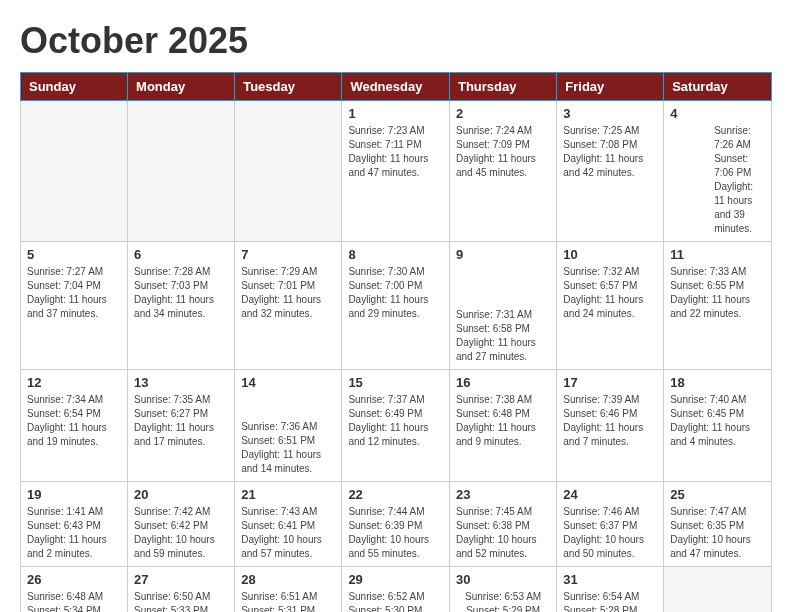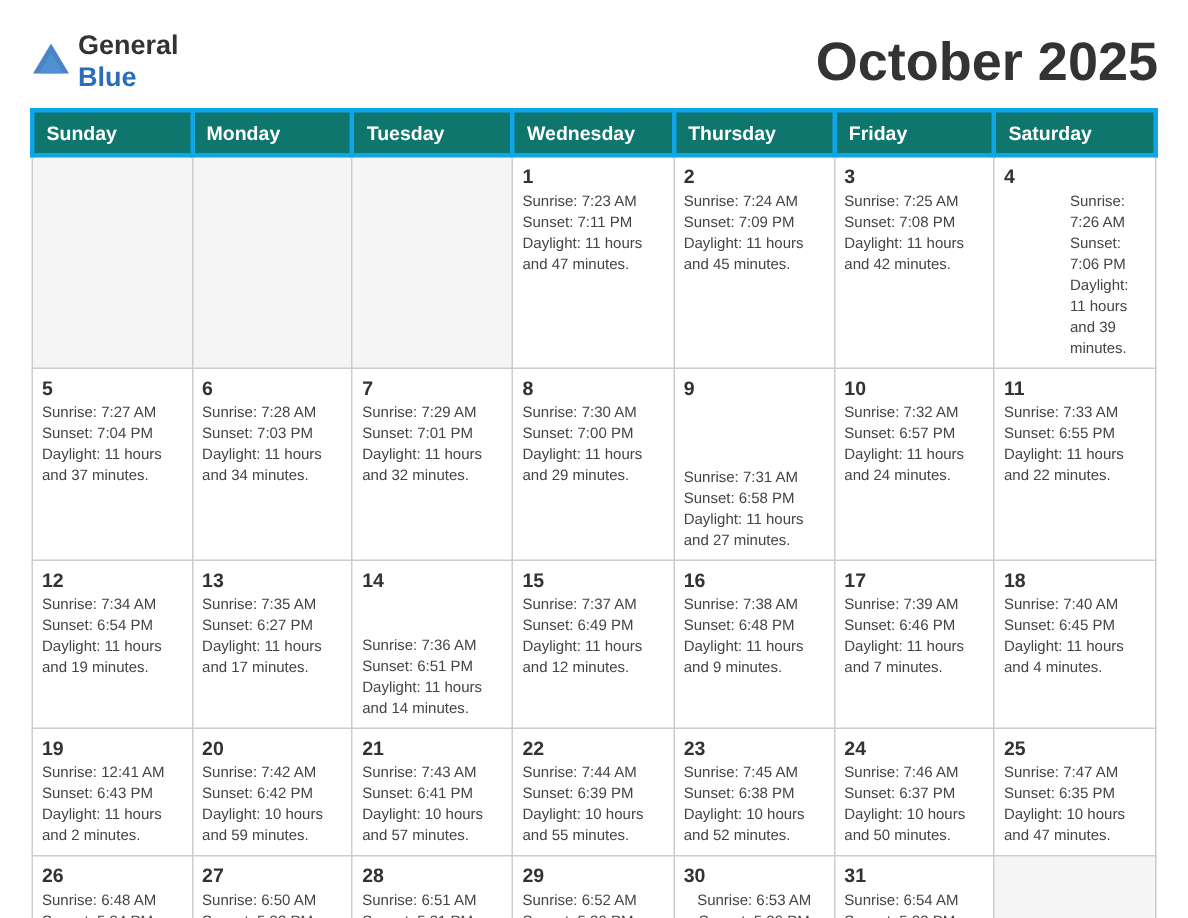--- a/index.html
+++ b/index.html
@@ -37,27 +37,27 @@
       font-size: 16px;
       color: #555;
       font-weight: normal;
     }
     .calendar {
       width: 100%;
       border-collapse: collapse;
       border: 1px solid #ccc;
     }
     .calendar th {
-      background-color: #0f766e;
+      background-color: #7f1d1d;
       color: #fff;
       font-size: 13px;
       font-weight: bold;
       padding: 6px 8px;
       text-align: left;
-      border: 3px solid #0ea5e9;
+      border: 1px solid #0ea5e9;
     }
     .calendar td {
       vertical-align: top;
       padding: 5px 6px;
       font-size: 10.5px;
       color: #333;
       border: 1px solid #ccc;
       width: 108px;
       min-height: 80px;
       background: #fff;
@@ -81,30 +81,20 @@
       line-height: 1.4;
     }
     .row-alt td {
       background-color: #f0f4fa;
     }
   </style>
 </head>
 <body>
 
 <div class="header">
-  <div class="logo">
-    <svg class="logo-icon" viewBox="0 0 28 28" xmlns="http://www.w3.org/2000/svg">
-      <polygon points="14,2 26,22 2,22" fill="#2a6ebb" opacity="0.85"></polygon>
-      <polygon points="14,8 22,22 6,22" fill="#5599dd" opacity="0.6"></polygon>
-    </svg>
-    <div>
-      <span style="font-size:18px;font-weight:bold;color:#333;">General</span><br>
-      <span style="font-size:18px;font-weight:bold;color:#2a6ebb;">Blue</span>
-    </div>
-  </div>
   <div class="title-block">
     <h1>October 2025</h1>
   </div>
 </div>
 
 <table class="calendar">
   <thead>
     <tr>
     <th>Sunday</th>
         <th>Monday</th>
@@ -229,21 +219,21 @@
         <td>
           <span class="day-number">18</span>
           <div class="day-info" style="white-space: pre-line;">Sunrise: 7:40 AM
 Sunset: 6:45 PM
 Daylight: 11 hours and 4 minutes.</div>
         </td>
       </tr>
       <tr class="row-alt">
         <td>
           <span class="day-number">19</span>
-          <div class="day-info" style="white-space: pre-line;">Sunrise: 12:41 AM
+          <div class="day-info" style="white-space: pre-line;">Sunrise: 1:41 AM
 Sunset: 6:43 PM
 Daylight: 11 hours and 2 minutes.</div>
         </td>
         <td>
           <span class="day-number">20</span>
           <div class="day-info" style="white-space: pre-line;">Sunrise: 7:42 AM
 Sunset: 6:42 PM
 Daylight: 10 hours and 59 minutes.</div>
         </td>
         <td>

